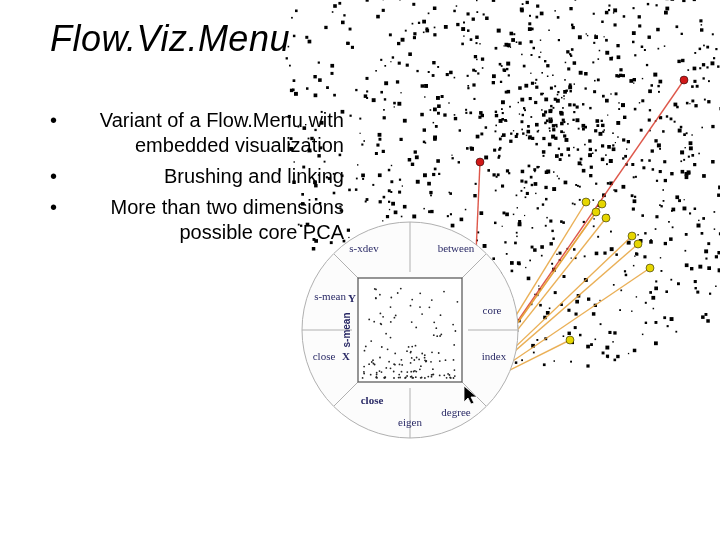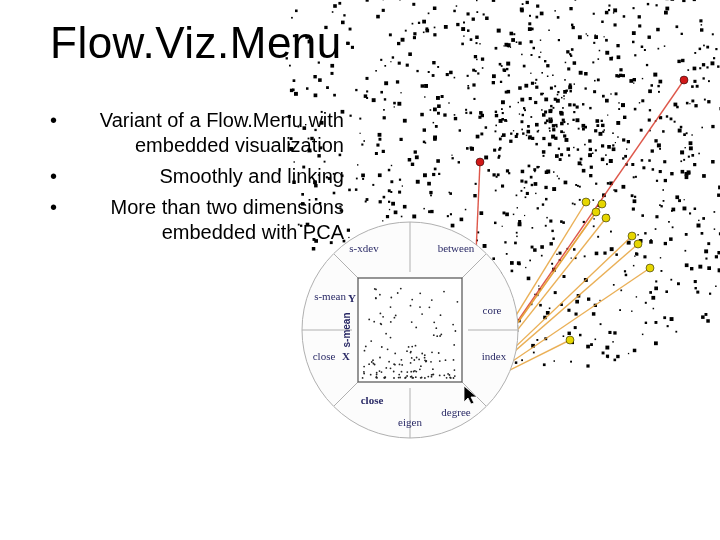--- a/index.html
+++ b/index.html
@@ -15,23 +15,24 @@
   }
   .slide {
     position: relative;
     width: 720px;
     height: 540px;
   }
   .title {
     position: absolute;
     left: 50px;
     top: 18px;
-    font-size: 44px;
+    font-size: 36px;
     font-weight: 400;
     letter-spacing: 0.5px;
+    font-style: italic;
   }
   .bullets {
     position: absolute;
     left: 44px;
     top: 108px;
     width: 300px;
     list-style: none;
     padding: 0;
     margin: 0;
     font-size: 20px;
@@ -60,22 +61,22 @@
   }
 </style>
 </head>
 <body>
 
 <div class="slide">
   <div class="title">Flow.Viz.Menu</div>
 
   <ul class="bullets">
     <li>Variant of a Flow.Menu with embedded visualization</li>
-    <li>Smoothly and linking</li>
-    <li>More than two dimensions embedded with PCA</li>
+    <li>Brushing and linking</li>
+    <li>More than two dimensions possible core PCA</li>
   </ul>
 
   <svg class="figure" viewBox="0 0 440 540" width="440" height="540">
 
     <g id="bg-scatter">
         <rect x="404.6" y="175.4" width="3.7" height="3.7" fill="#000"></rect>
         <rect x="361.4" y="214.3" width="2.6" height="2.6" fill="#000"></rect>
         <rect x="196.1" y="58.7" width="1.5" height="1.5" fill="#000"></rect>
         <rect x="407.4" y="69.2" width="1.7" height="1.7" fill="#000"></rect>
         <rect x="152.6" y="121.9" width="1.5" height="1.5" fill="#000"></rect>

